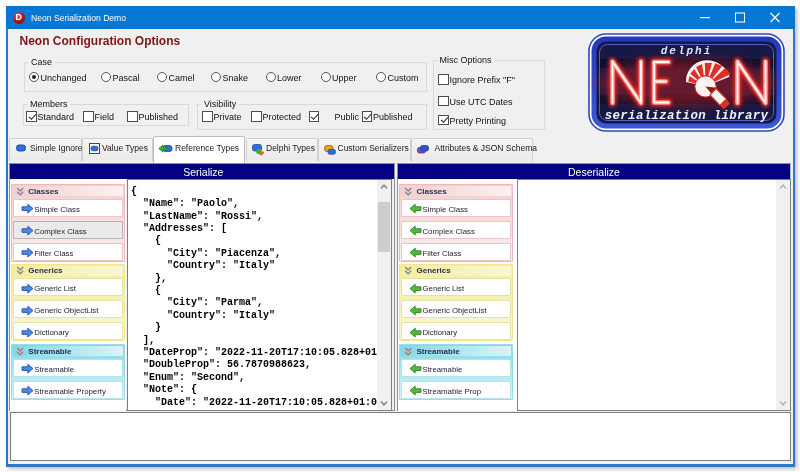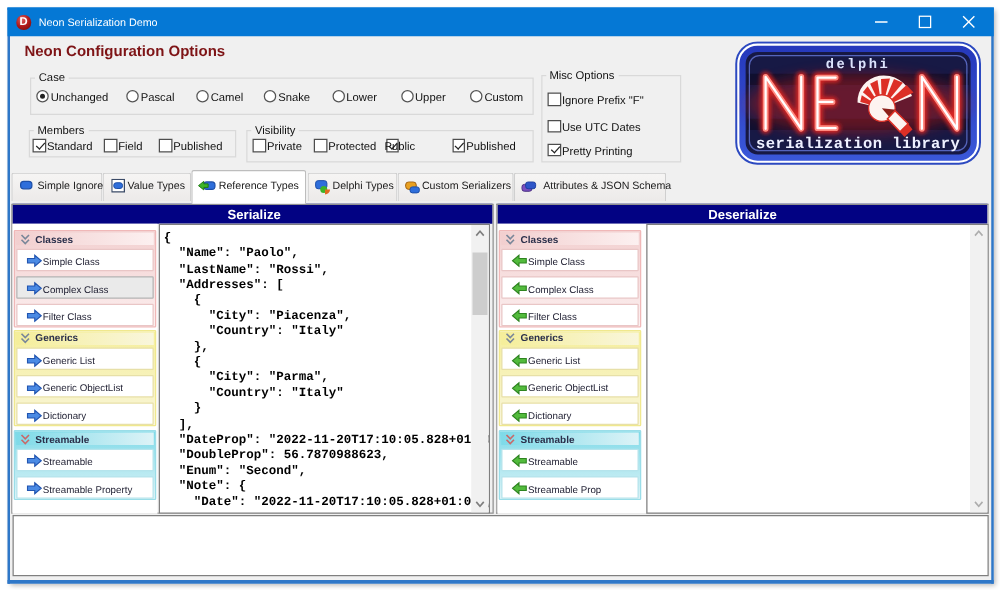--- a/index.html
+++ b/index.html
@@ -1,20 +1,20 @@
 <!DOCTYPE html>
 <html><head>
 <meta charset="utf-8">
 <style>
 * { margin:0; padding:0; box-sizing:border-box; }
 html,body { width:800px; height:472px; background:#ffffff; font-family:"Liberation Sans", sans-serif; overflow:hidden; }
 #win { position:absolute; left:5.5px; top:5.5px; width:789px; height:461px;
   border:2px solid #2e77c8; border-top-color:#0578d5; border-bottom-width:3px; background:#f0f0f0;
   box-shadow:2px 2px 4px rgba(0,0,0,0.28); }
-.abs { position:absolute; }
+.abs { position:absolute;font-style:italic; }
 #titlebar { position:absolute; left:-2px; top:-1.5px; width:789px; height:23px; background:#0578d5; }
 #appicon { position:absolute; left:7.5px; top:6px; width:11.5px; height:11.5px; border-radius:50%;
   background:radial-gradient(circle at 38% 30%, #e06060, #b01818 50%, #700b0b 95%); color:#fff; font-weight:bold; font-size:9px; text-align:center; line-height:11px; }
 #title { position:absolute; left:25.5px; top:6.8px; font-size:8.6px; color:#ffffff; }
 .wbtn { position:absolute; top:0; width:30px; height:23px; }
 #heading { position:absolute; left:12.0px; top:26.5px; font-size:12px; font-weight:bold; color:#7e1416; }
 .gb { position:absolute; border:1px solid #d9d9d9; }
 .gb > .lbl { position:absolute; top:-6px; left:3px; background:#f0f0f0; padding:0 3px; font-size:9px; color:#111;text-align:center; }
 .radio { position:absolute; width:10px; height:10px; border:1px solid #555; border-radius:50%; background:#fff; }
 .radio.on::after { content:""; position:absolute; left:2px; top:2px; width:4px; height:4px; border-radius:50%; background:#222; }
@@ -22,21 +22,21 @@
 .check.on::after { content:""; position:absolute; left:1.6px; top:1.8px; width:5.8px; height:3px;
   border-left:1.5px solid #222; border-bottom:1.5px solid #222; transform:rotate(-48deg); }
 .clab { position:absolute; font-size:9px; color:#111; white-space:nowrap; }
 .tab { position:absolute; top:130.5px; height:22.5px; background:linear-gradient(#f6f5f4,#eceae9);
   border:1px solid #cfcfcf; border-bottom:none; border-radius:2px 2px 0 0; }
 .tab.active { top:128.5px; height:26.5px; background:#fff; border-color:#bdbdbd; z-index:3; }
 .tab .ttext { position:absolute; top:4px; font-size:8.5px; color:#1a1a1a; white-space:nowrap; }
 .tab.active .ttext { top:6px; }
 .tab svg { position:absolute; }
 .grphead { position:absolute; top:155px; height:16px; background:#020283; border-top:1px solid #9aa3d0; color:#fff;
-  font-size:10.5px; font-weight:bold; text-align:center; line-height:16px; }
+  font-size:10.5px; font-weight:normal; text-align:center; line-height:16px; }
 .catpanel { position:absolute; top:171.0px; height:232px; background:#fff; }
 .grpanel { position:absolute; top:155px; height:248.5px; border:1px solid #909090; }
 .section { position:absolute; border:1px solid; border-radius:1px; }
 .sechead { position:absolute; left:1px; right:1px; top:1px; height:10px; font-size:8px; font-weight:bold; color:#2a2f4a; }
 .sechead .ht { position:absolute; left:15px; top:0.5px; }
 .catbtn { position:absolute; height:18px; background:#fff; border:1px solid; border-radius:1px; }
 .catbtn .bt { position:absolute; left:20px; top:5px; font-size:7.8px; color:#1d1d30; white-space:nowrap; }
 .catbtn svg { position:absolute; left:7px; top:3.5px; }
 .memo { position:absolute; background:#fff; border:1px solid #7f7f7f; overflow:hidden; }
 #json { position:absolute; left:3.5px; top:6.2px; font-family:"Liberation Mono", monospace;
@@ -92,21 +92,21 @@
     <span class="clab" style="left:131.0px; top:104.5px;">Published</span>
 
   <div class="gb" style="left:189.5px; top:96.5px; width:230px; height:26px;">
       <span class="lbl">Visibility</span>
     </div>
   <div class="check" style="left:194.5px; top:103.5px;"></div>
     <span class="clab" style="left:206.0px; top:104.5px;">Private</span>
   <div class="check" style="left:243.5px; top:103.5px;"></div>
     <span class="clab" style="left:255.0px; top:104.5px;">Protected</span>
   <div class="check on" style="left:301.0px; top:103.5px;"></div>
-    <span class="clab" style="left:300px; top:104.5px;">Public</span>
+    <span class="clab" style="left:327px; top:104.5px;">Public</span>
   <div class="check on" style="left:354.0px; top:103.5px;"></div>
     <span class="clab" style="left:365.5px; top:104.5px;">Published</span>
 
   <div class="gb" style="left:425.0px; top:52.5px; width:112.5px; height:69.5px;">
       <span class="lbl">Misc Options</span>
     </div>
   <div class="check" style="left:430.5px; top:66.5px;"></div>
     <span class="clab" style="left:442.0px; top:67.5px;">Ignore Prefix "F"</span>
   <div class="check" style="left:430.5px; top:88.0px;"></div>
     <span class="clab" style="left:442.0px; top:89.0px;">Use UTC Dates</span>

